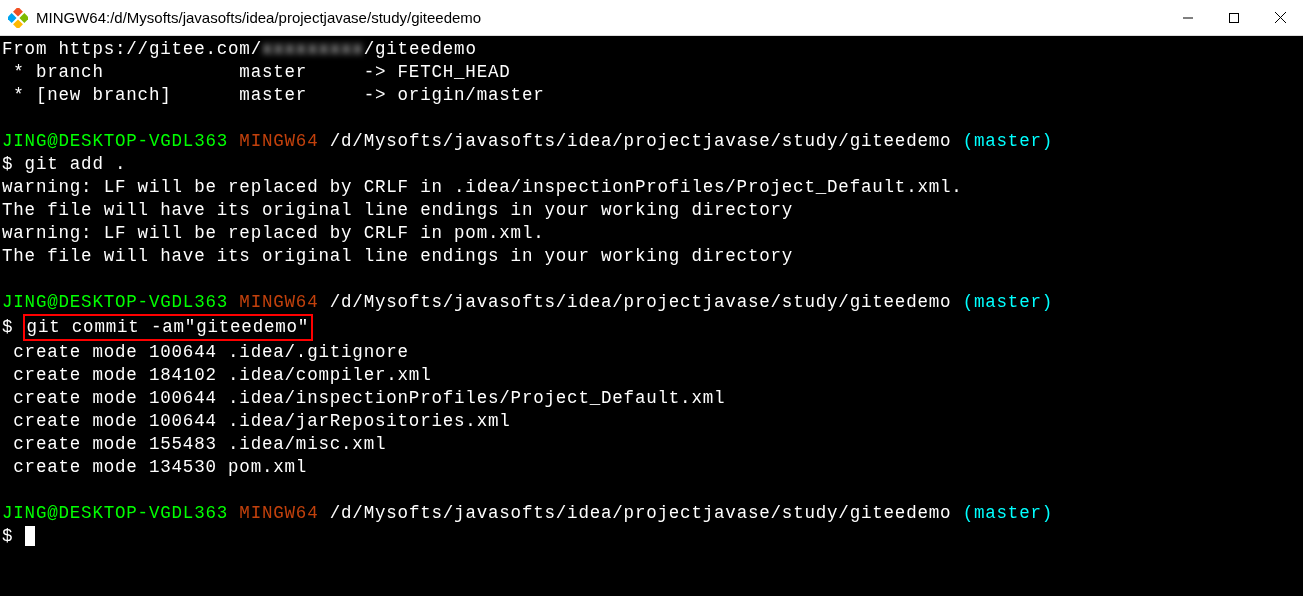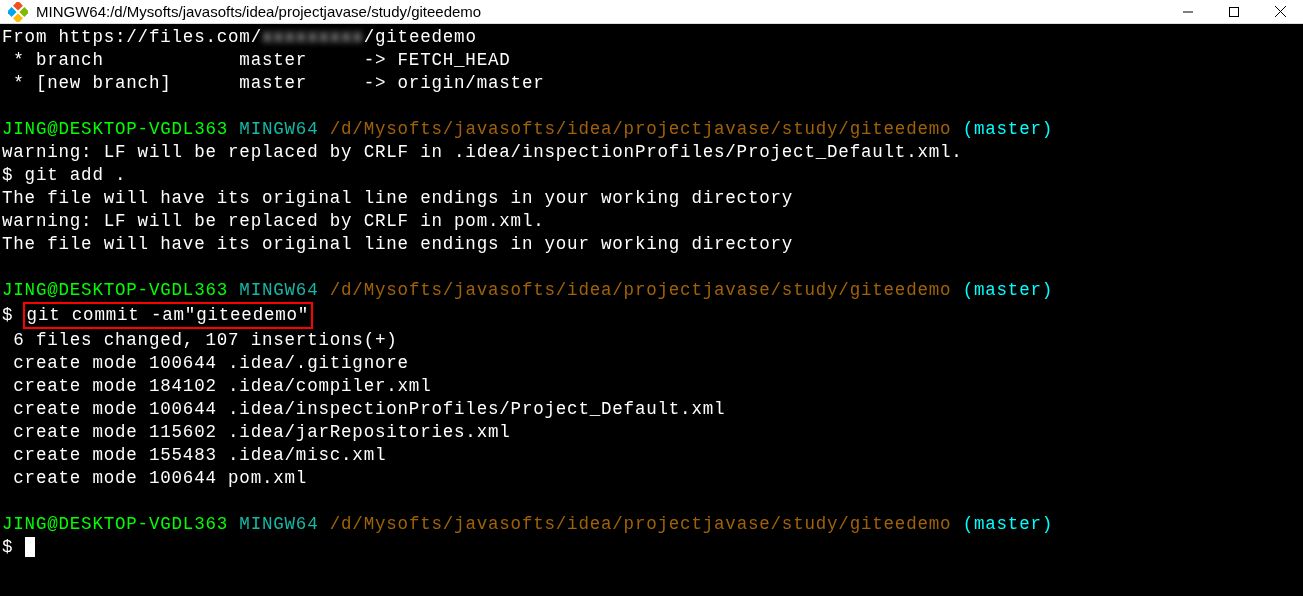--- a/index.html
+++ b/index.html
@@ -9,21 +9,21 @@
     }
     body {
       font-family: Consolas, 'Courier New', monospace;
       background: #000;
       width: 1303px;
       height: 596px;
       overflow: hidden;
     }
     .titlebar {
       background: #fff;
-      height: 24px;
+      height: 36px;
       display: flex;
       align-items: center;
       justify-content: space-between;
       border-bottom: 1px solid #ddd;
     }
     .titlebar-left {
       display: flex;
       align-items: center;
       padding-left: 8px;
     }
@@ -64,22 +64,22 @@
       line-height: 23px;
       padding: 2px;
       letter-spacing: 0.8px;
       height: calc(596px - 36px);
       overflow: hidden;
     }
     .line {
       white-space: pre;
     }
     .green { color: #00ff00; }
-    .magenta { color: #14b8a6; }
-    .yellow { color: #a16207; }
+    .magenta { color: #c2410c; }
+    .yellow { color: #ffffff; }
     .cyan { color: #00ffff; }
     .white { color: #ffffff; }
     .highlight-box {
       border: 2px solid #ff0000;
       display: inline-block;
       padding: 0 2px;
       margin-left: -2px;
     }
     .blurred {
       filter: blur(3px);
@@ -122,36 +122,35 @@
     <div class="titlebar-btn close">
       <svg width="11" height="11" viewBox="0 0 11 11">
           <line x1="0" y1="0" x2="11" y2="11" stroke="#000" stroke-width="1"></line>
           <line x1="11" y1="0" x2="0" y2="11" stroke="#000" stroke-width="1"></line>
         </svg>
     </div>
   </div>
 </div>
 
 <div class="terminal">
-  <div class="line"><span class="white">From https://files.com/</span><span class="white blurred">xxxxxxxxx</span><span class="white">/giteedemo</span></div>
+  <div class="line"><span class="white">From https://gitee.com/</span><span class="white blurred">xxxxxxxxx</span><span class="white">/giteedemo</span></div>
   <div class="line white"> * branch            master     -&gt; FETCH_HEAD</div>
   <div class="line white"> * [new branch]      master     -&gt; origin/master</div>
   <div class="line">&nbsp;</div>
   <div class="line"><span class="green">JING@DESKTOP-VGDL363</span><span class="magenta"> MINGW64 </span><span class="yellow">/d/Mysofts/javasofts/idea/projectjavase/study/giteedemo</span><span class="cyan"> (master)</span></div>
+  <div class="line"><span class="white">$ </span><span class="white">git add .</span></div>
   <div class="line white">warning: LF will be replaced by CRLF in .idea/inspectionProfiles/Project_Default.xml.</div>
-  <div class="line"><span class="white">$ </span><span class="white">git add .</span></div>
   <div class="line white">The file will have its original line endings in your working directory</div>
   <div class="line white">warning: LF will be replaced by CRLF in pom.xml.</div>
   <div class="line white">The file will have its original line endings in your working directory</div>
   <div class="line">&nbsp;</div>
   <div class="line"><span class="green">JING@DESKTOP-VGDL363</span><span class="magenta"> MINGW64 </span><span class="yellow">/d/Mysofts/javasofts/idea/projectjavase/study/giteedemo</span><span class="cyan"> (master)</span></div>
   <div class="line"><span class="white">$ </span><span class="highlight-box"><span class="white">git commit -am"giteedemo"</span></span></div>
-  <div class="line white"> 6 files changed, 107 insertions(+)</div>
   <div class="line white"> create mode 100644 .idea/.gitignore</div>
   <div class="line white"> create mode 184102 .idea/compiler.xml</div>
   <div class="line white"> create mode 100644 .idea/inspectionProfiles/Project_Default.xml</div>
-  <div class="line white"> create mode 115602 .idea/jarRepositories.xml</div>
+  <div class="line white"> create mode 100644 .idea/jarRepositories.xml</div>
   <div class="line white"> create mode 155483 .idea/misc.xml</div>
-  <div class="line white"> create mode 100644 pom.xml</div>
+  <div class="line white"> create mode 134530 pom.xml</div>
   <div class="line">&nbsp;</div>
   <div class="line"><span class="green">JING@DESKTOP-VGDL363</span><span class="magenta"> MINGW64 </span><span class="yellow">/d/Mysofts/javasofts/idea/projectjavase/study/giteedemo</span><span class="cyan"> (master)</span></div>
   <div class="line"><span class="white">$ </span><span class="cursor"></span></div>
 </div>
 
 </body></html>

